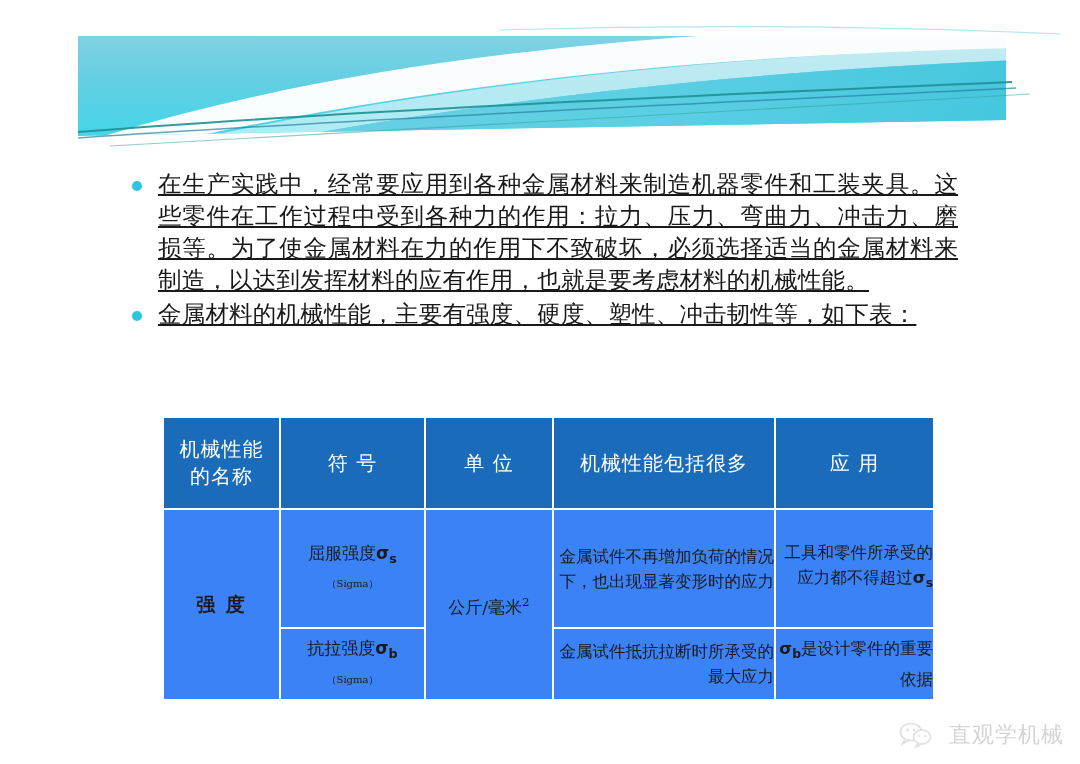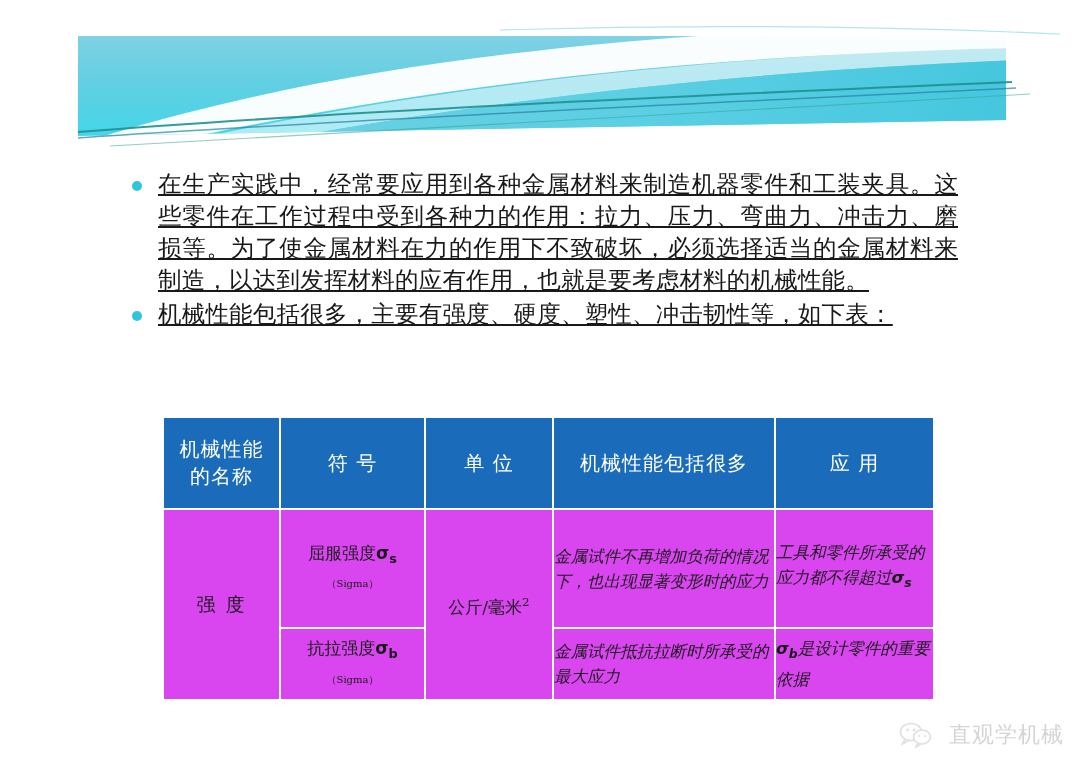--- a/index.html
+++ b/index.html
@@ -99,32 +99,31 @@
     background: #1a6cba;
     color: #ffffff;
     font-weight: 400;
     font-size: 20px;
     height: 90px;
     text-align: center;
     line-height: 27px;
     letter-spacing: 1px;
   }
   #perf-table tbody td {
-    background: #d946ef;
+    background: #3b82f6;
     color: #1a1a1a;
     font-size: 16.5px;
     line-height: 25px;
   }
   td.cell-center {
     text-align: center;
   }
   td.cell-left {
-    text-align: left;
+    text-align: right;
     padding: 8px 10px 8px 12px;
-    font-style: italic;
   }
   td.cell-sym {
     text-align: center;
     padding: 10px 6px;
   }
   td.light {
     background: #e6e9f4;
     margin-left: 24px;
   }
   .sym-main { font-size: 17px; display:block; }
@@ -200,21 +199,21 @@
   </div>
 
 
   <div id="body-list">
     <div class="bullet-row">
       <span class="bullet-dot"></span>
       <div class="bullet-text">在生产实践中，经常要应用到各种金属材料来制造机器零件和工装夹具。这些零件在工作过程中受到各种力的作用：拉力、压力、弯曲力、冲击力、磨损等。为了使金属材料在力的作用下不致破坏，必须选择适当的金属材料来制造，以达到发挥材料的应有作用，也就是要考虑材料的机械性能。</div>
     </div>
     <div class="bullet-row">
       <span class="bullet-dot"></span>
-      <div class="bullet-text">机械性能包括很多，主要有强度、硬度、塑性、冲击韧性等，如下表：</div>
+      <div class="bullet-text">金属材料的机械性能，主要有强度、硬度、塑性、冲击韧性等，如下表：</div>
     </div>
   </div>
 
   <table id="perf-table">
     <colgroup>
       <col class="col-1">
         <col class="col-2">
         <col class="col-3">
         <col class="col-4">
         <col class="col-5">
@@ -226,21 +225,21 @@
           <div>的名称</div>
         </th>
         <th>符  号</th>
         <th>单  位</th>
         <th>机械性能包括很多</th>
         <th>应  用</th>
       </tr>
     </thead>
     <tbody>
       <tr>
-        <td class="cell-center" rowspan="2" style="font-size:19px;letter-spacing:2px;">强  度</td>
+        <td class="cell-center" rowspan="2" style="font-size:19px;letter-spacing:2px;font-weight:bold;">强  度</td>
         <td class="cell-sym" style="height:117px;">
           <span class="sym-main">屈服强度<span class="sigma">σ<sub>s</sub></span></span>
           <span class="sym-sub">（Sigma）</span>
         </td>
         <td class="cell-center" rowspan="2" style="font-size:17px;margin-left:44px;">公斤/毫米<sup>2</sup></td>
         <td class="cell-left">金属试件不再增加负荷的情况下，也出现显著变形时的应力</td>
         <td class="cell-left">工具和零件所承受的应力都不得超过<span class="sigma">σ<sub>s</sub></span></td>
       </tr>
       <tr>
         <td class="cell-sym light" style="height:70px;">

